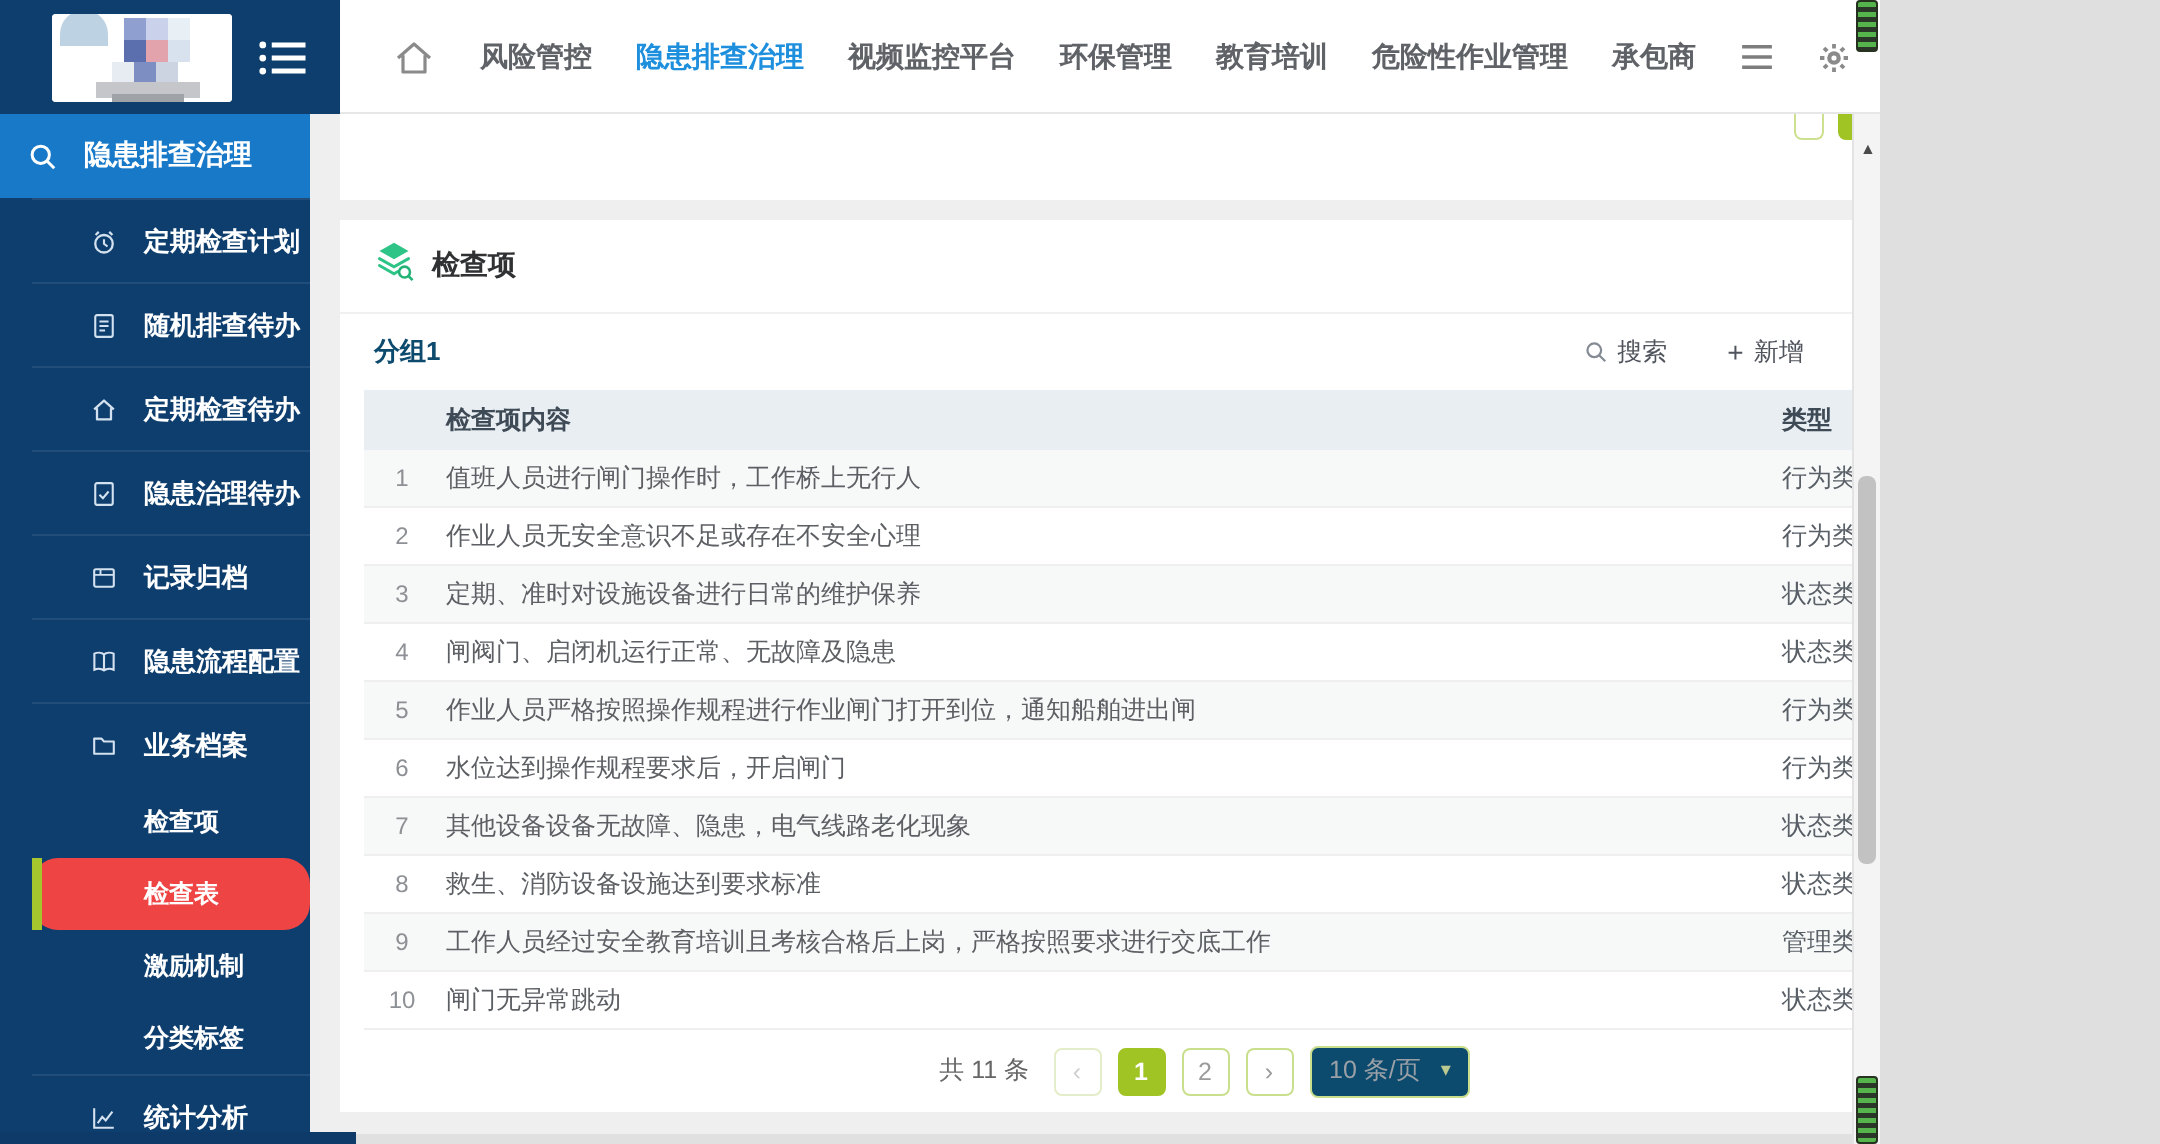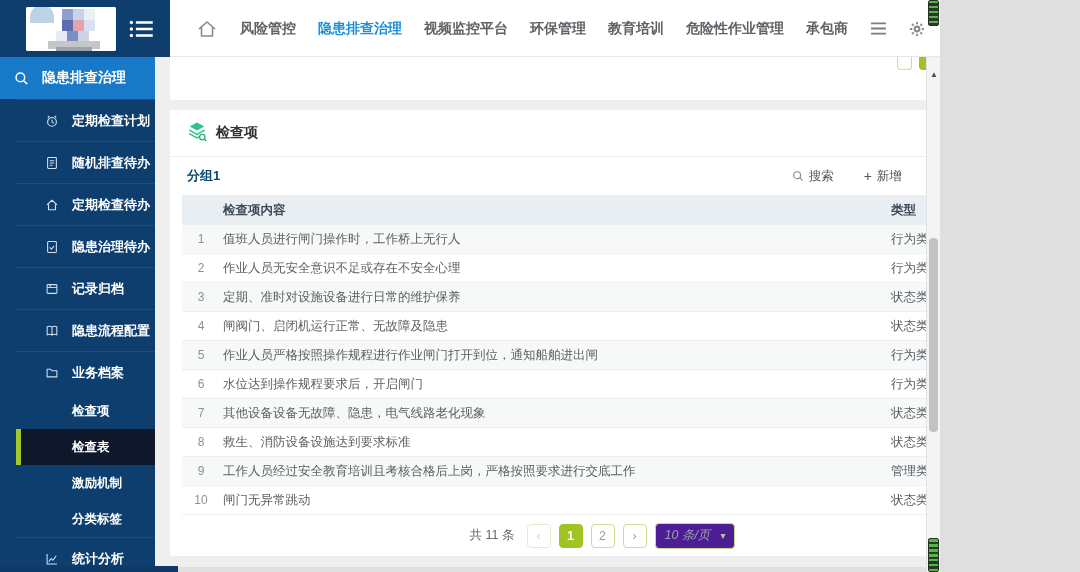--- a/index.html
+++ b/index.html
@@ -25,21 +25,21 @@
 
   
   .sidebar { position:absolute; left:0; top:57px; width:155px; height:515px; background:#0e3e6e; z-index:5; }
   .side-root { height:42px; background:#1779c8; color:#fff; display:flex; align-items:center;
                padding-left:14px; gap:13px; font-size:14px; font-weight:700; cursor:pointer; }
   .side-root .icon { display:flex; color:#fff; }
   .side-item { height:42px; display:flex; align-items:center; padding-left:29px; gap:11px;
                color:#fff; font-size:13px; font-weight:700; border-top:1px solid rgba(255,255,255,.08); cursor:pointer;margin-left:16px; }
   .side-item .icon { width:16px; display:flex; color:#d4e2f0; }
   .side-item.sub { height:36px; padding-left:56px; border-top:none; font-size:12.5px; }
-  .side-item.sub.active { background:#0f172a; position:relative; }
+  .side-item.sub.active { background:#ef4444; position:relative;border-radius:13px; }
   .side-item.sub.active::before { content:""; position:absolute; left:0; top:0; width:5px; height:100%; background:#a6c62d; }
 
   
   .main { position:absolute; left:170px; top:57px; width:892px; }
   .strip-top { height:43px; background:#fff; position:relative; }
   .cutoff { position:absolute; top:0; height:13px; border:1px solid #cde08f; border-top:none;
             border-radius:0 0 4px 4px; background:#fff; }
   .cutoff.fill { background:#9fc423; border-color:#9fc423; }
 
   .panel { margin-top:10px; background:#fff; height:446px; }
@@ -72,21 +72,21 @@
 
   .pager { height:41px; display:flex; align-items:center; justify-content:center; gap:8px;
            padding-right:22px; font-size:12.5px; color:#666; }
   .pager .total { margin-right:4px; }
   .pbtn { min-width:24px; height:24px; border:1px solid #cadf8e; border-radius:4px; display:flex;
           align-items:center; justify-content:center; font-size:12.5px; color:#9b9b9b; background:#fff;
           cursor:pointer; padding:0 6px; }
   .pbtn.active { background:#9fc423; border-color:#9fc423; color:#fff; font-weight:700; }
   .pbtn.prev { border-color:#e4edc9; color:#cfcfcf; }
   .psize { height:26px; border:1px solid #cadf8e; border-radius:4px; display:flex; align-items:center;
-           padding:0 9px; gap:10px; color:#9aa0a6; font-size:12.5px; background:#4c1d95; cursor:pointer;font-style:italic; }
+           padding:0 9px; gap:10px; color:#9aa0a6; font-size:12.5px; background:#0c4a6e; cursor:pointer; }
   .psize .caret { color:#b9c98f; font-size:10px; }
 
   
   .scrollbar { position:absolute; right:0; top:57px; width:14px; height:515px; background:#f4f4f4;
                border-left:1px solid #e3e3e3; z-index:4; }
   .sb-up { position:absolute; top:13px; left:0; width:14px; text-align:center; font-size:8px; color:#4a4a4a; cursor:pointer; }
   .sb-thumb { position:absolute; top:181px; left:2px; width:9px; height:194px; background:#c2c2c2; border-radius:4px; cursor:pointer; }
   .marker { position:absolute; right:1px; width:11px; border:1px solid #26321f; border-radius:2px;
             background:repeating-linear-gradient(180deg,#56b44d 0 2.5px,#2a3627 2.5px 5px); z-index:8; }
   .marker.top { top:0; height:26px; }

